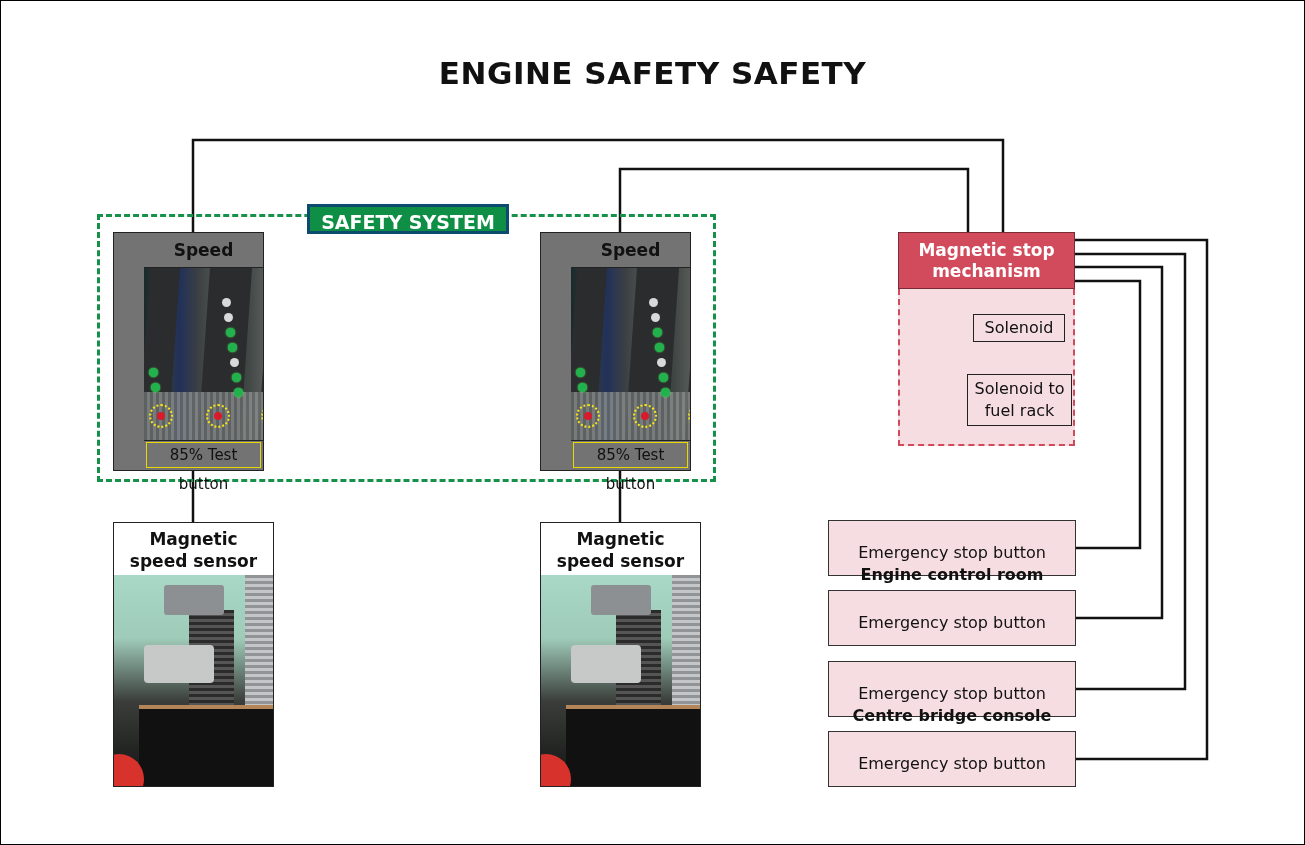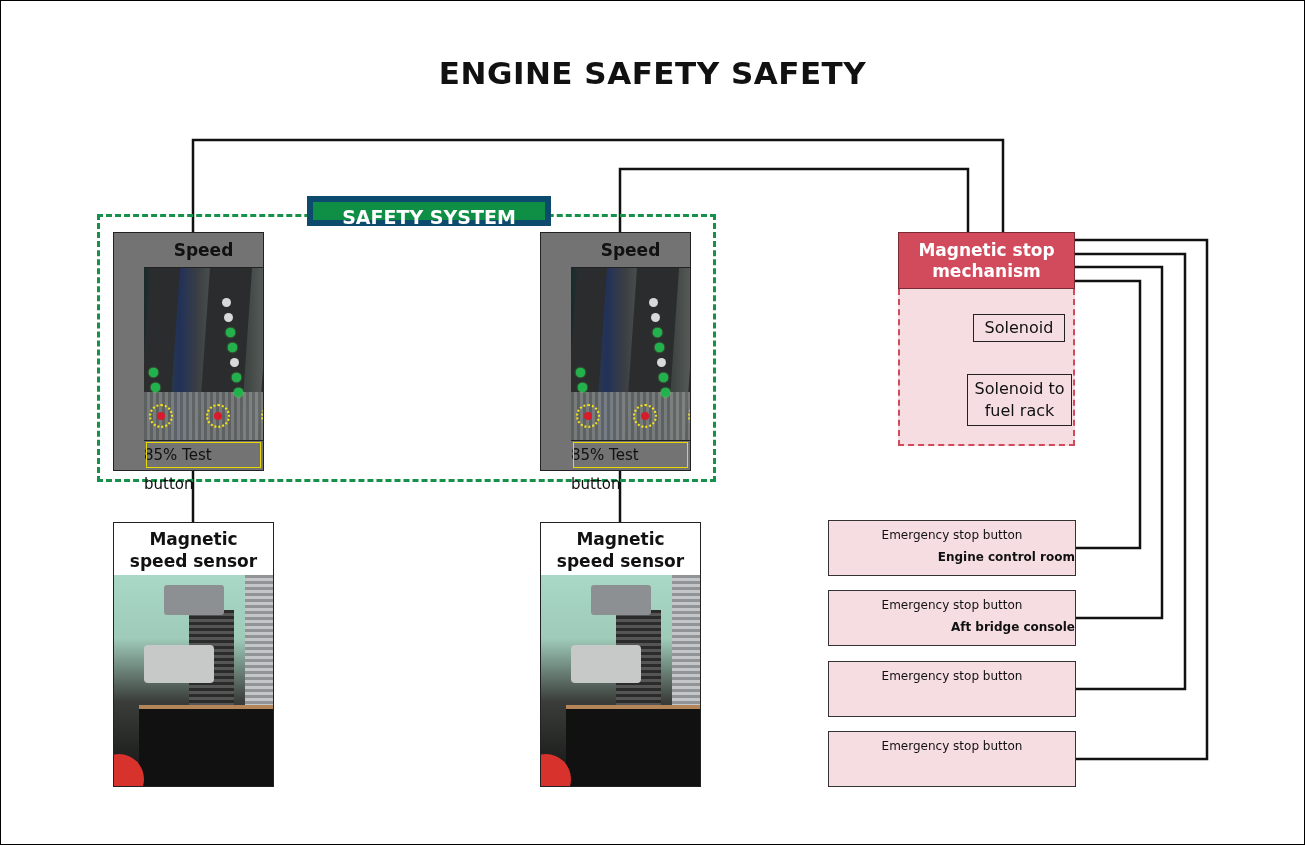--- a/index.html
+++ b/index.html
@@ -4,58 +4,58 @@
 <style>
   html, body { margin:0; padding:0; }
   body { width:1305px; height:845px; background:#fff; position:relative; overflow:hidden;
          font-family:"DejaVu Sans", sans-serif; color:#111; }
   .frame { position:absolute; left:0; top:0; width:1303px; height:843px; border:1px solid #000; }
   .title { position:absolute; left:0; top:55px; width:1305px; text-align:center; font-weight:bold;
            font-size:31px; letter-spacing:0.5px; }
   svg.wires { position:absolute; left:0; top:0; }
   .safety-box { position:absolute; left:97px; top:214px; width:619px; height:268px;
                 border:3px dashed #17914a; box-sizing:border-box; }
-  .safety-label { position:absolute; left:307px; top:196px; width:244px; height:30px;
-                  background:#0f8f45; border:6px solid #0c4a6e; color:#fff; font-weight:bold;
+  .safety-label { position:absolute; left:307px; top:204px; width:202px; height:30px;
+                  background:#0f8f45; border:3px solid #0c4a6e; color:#fff; font-weight:bold;
                   font-size:19px; text-align:center; line-height:30px; box-sizing:border-box; }
   .module { position:absolute; width:151px; border:1.5px solid #222; background:#737373; box-sizing:border-box;padding-left:30px; }
   .module .head { height:34px; text-align:center; font-size:17px; line-height:34px; font-weight:600;
                   border-bottom:1px solid #222; }
   .photo-pcb { position:relative; height:172px; overflow:hidden;
                background:linear-gradient(90deg,#1a2a2a 0%,#2f3b3a 18%,#22315a 30%,#3b3f43 45%,#4d5350 60%,#2e3533 75%,#555a57 100%); }
   .photo-pcb .plate { position:absolute; top:0; height:172px; background:#2a2c2e; transform:skewX(-4deg); }
   .photo-pcb .floor { position:absolute; left:0; bottom:0; width:100%; height:48px;
                       background:repeating-linear-gradient(90deg,#6a6e6e 0 3px,#8b8f8e 3px 6px); opacity:.8; }
   .led { position:absolute; width:9px; height:9px; border-radius:50%; }
   .led.g { background:#21b24e; box-shadow:0 0 2px #5f5; }
   .led.w { background:#d9d9d9; }
   .btnmark { position:absolute; width:20px; height:20px; border:2px dotted #f2e21a; border-radius:50%; }
   .btnmark::after { content:""; position:absolute; left:6px; top:6px; width:8px; height:8px; border-radius:50%; background:#d81b2b; }
-  .module .foot { height:29px; font-size:15px; line-height:29px; border-top:1px solid #222;
+  .module .foot { height:29px; text-align:center; font-size:15px; line-height:29px; border-top:1px solid #222;
                   outline:1.5px solid #e6d800; outline-offset:-3px; }
   .sensor { position:absolute; width:161px; height:265px; border:1.5px solid #222; background:#fff; box-sizing:border-box; }
   .sensor .head { height:52px; text-align:center; font-size:17px; line-height:22px; font-weight:600; padding-top:5px; box-sizing:border-box; }
   .photo-sensor { position:relative; height:211px; overflow:hidden;
                   background:linear-gradient(180deg,#a9d8c6 0%,#9fcbb9 30%,#3a3d3a 60%,#121212 100%); }
   .photo-sensor .bolt { position:absolute; left:50px; top:10px; width:60px; height:30px; background:#8d9092; border-radius:3px; }
   .photo-sensor .shaft { position:absolute; left:75px; top:35px; width:45px; height:110px;
                          background:repeating-linear-gradient(180deg,#2b2b2b 0 3px,#555 3px 6px); }
   .photo-sensor .nut { position:absolute; left:30px; top:70px; width:70px; height:38px; background:#c7c9c8; border-radius:4px; }
   .photo-sensor .thread { position:absolute; right:0; top:0; width:28px; height:140px;
                           background:repeating-linear-gradient(180deg,#909496 0 3px,#c4c6c7 3px 6px); }
   .photo-sensor .base { position:absolute; left:25px; top:130px; width:136px; height:90px; background:#111; border-top:4px solid #b5855a; }
   .photo-sensor .red { position:absolute; left:-20px; bottom:-18px; width:50px; height:50px; border-radius:50%; background:#d8322d; }
   .estop { position:absolute; left:898px; top:232px; width:177px; height:57px; background:#d24b5c; border:1px solid #7a2b34;
            color:#fff; font-size:17px; font-weight:600; text-align:center; line-height:21px; padding-top:7px; box-sizing:border-box; }
   .estop-area { position:absolute; left:898px; top:289px; width:177px; height:157px; background:#f6dde2;
                 border:2px dashed #d04a5b; border-top:none; box-sizing:border-box; }
   .small-box { position:absolute; background:#f6dde2; border:1.5px solid #222; text-align:center; font-size:16px; box-sizing:border-box;margin-left:32px; }
   .ebtn { position:absolute; left:828px; width:248px; height:56px; background:#f6dde2; border:1.5px solid #333;
-          text-align:center; font-size:12px; line-height:22px; padding-top:3px; box-sizing:border-box; }
-  .ebtn .loc { font-weight:bold;text-align:right; }
+          text-align:center; font-size:16px; line-height:22px; padding-top:21px; box-sizing:border-box; }
+  .ebtn .loc { font-weight:bold; }
 </style>
 </head>
 <body>
 
 <div class="frame"></div>
 
 <div class="title">ENGINE SAFETY SAFETY</div>
 
 <svg class="wires" width="1305" height="845">
   <g fill="none" stroke="#111" stroke-width="2.5">
@@ -180,20 +180,20 @@
   <div>Solenoid to</div>
   <div>fuel rack</div>
 </div>
 
 <div class="ebtn" style="top:520px;">
   <div>Emergency stop button</div>
   <div class="loc">Engine control room</div>
 </div>
 <div class="ebtn" style="top:590px;">
   <div>Emergency stop button</div>
-  <div class="loc">Aft bridge console</div>
 </div>
 <div class="ebtn" style="top:661px;">
   <div>Emergency stop button</div>
+  <div class="loc">Centre bridge console</div>
 </div>
 <div class="ebtn" style="top:731px;">
   <div>Emergency stop button</div>
 </div>
 
 </body></html>

